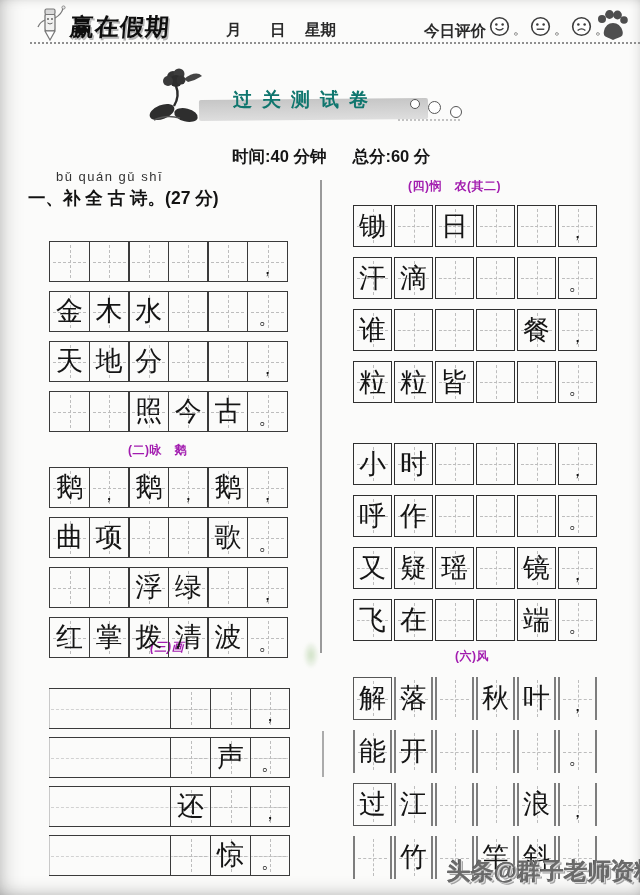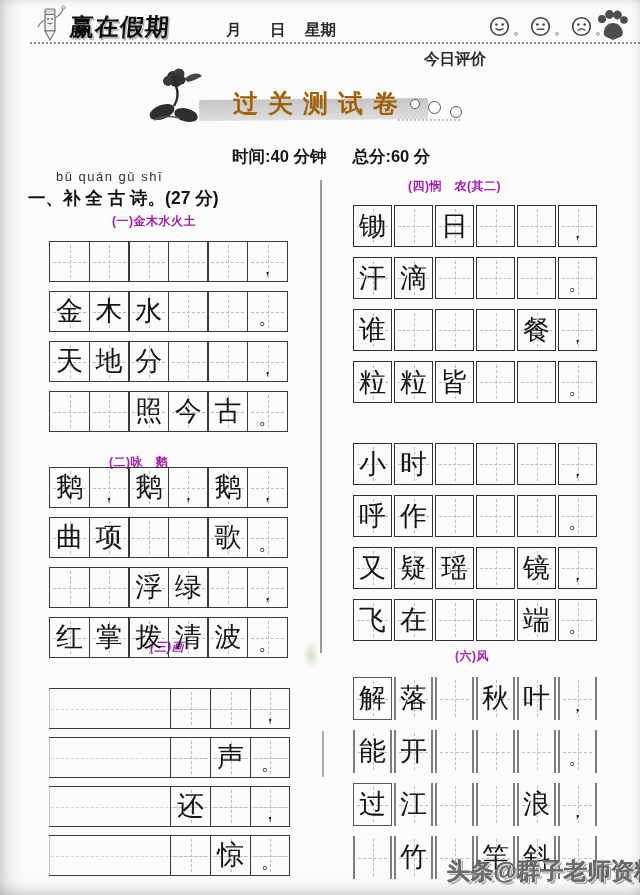--- a/index.html
+++ b/index.html
@@ -24,21 +24,21 @@
   .dotted-rule{ border-top:2px dotted #8f8f8f; height:0; }
   .faces-row{ display:flex; align-items:center; gap:3px; }
   .face-mark{ font-size:14px; color:#333; transform:translateY(3px); }
 
   
   .banner-strip{
     background:linear-gradient(180deg,#c6c6c6,#dedede);
     border-radius:2px; transform:rotate(-0.5deg);
   }
   .main-title{
-    font-size:25px; font-weight:bold; letter-spacing:10px; color:#a16207;
+    font-size:19px; font-weight:bold; letter-spacing:10px; color:#0f766e;
   }
   .bubble{ position:absolute; border:1.5px solid #555; border-radius:50%; background:#fff; }
   .tick-line{ border-top:2px dotted #c2c2c2; height:0; }
 
   .meta-row{ display:flex; gap:26px; font-size:16.5px; font-weight:bold; color:#161616; }
 
   
   .pinyin{ font-size:13px; letter-spacing:1.5px; color:#333; }
   .sec-heading{ font-size:17.5px; font-weight:bold; color:#121212; }
   .sec-title{ position:absolute; font-size:12px; font-weight:bold; color:#a21caf; letter-spacing:.5px; }
@@ -110,21 +110,21 @@
     <circle cx="29.5" cy="2.5" r="1.6" fill="#e8e8e8" stroke="#787878" stroke-width="0.8"></circle>
     <path d="M11 15 Q6 17 4 22" fill="none" stroke="#787878" stroke-width="1.3"></path>
   </svg>
 
   <div class="abs logo-text" style="left:70px; top:11px;">赢在假期</div>
 
   <span class="abs hdr-label" style="left:226px; top:20px;">月</span>
   <span class="abs hdr-label" style="left:270px; top:20px;">日</span>
   <span class="abs hdr-label" style="left:305px; top:20px;">星期</span>
 
-  <span class="abs hdr-label" style="left:424px; top:21px;margin-top:28px;">今日评价</span>
+  <span class="abs hdr-label" style="left:424px; top:21px;">今日评价</span>
 
   <div class="abs faces-row" style="left:489px; top:16px;">
     <svg width="21" height="21" viewBox="0 0 20 20">
       <circle cx="10" cy="10" r="8.4" fill="#fff" stroke="#3d3d3d" stroke-width="1.5"></circle>
       <circle cx="7" cy="8" r="1.2" fill="#3d3d3d"></circle>
         <circle cx="13" cy="8" r="1.2" fill="#3d3d3d"></circle>
       <path d="M6.3 11.6 Q10 15 13.7 11.6" fill="none" stroke="#3d3d3d" stroke-width="1.3"></path>
     </svg>
     <span class="face-mark">。</span>
     <svg width="21" height="21" viewBox="0 0 20 20">
@@ -179,22 +179,21 @@
     <span>总分:60 分</span>
   </div>
 
   <div class="abs divider" style="left:320px; top:180px; width:1.5px; height:473px;"></div>
   <div class="abs divider" style="left:322px; top:731px; width:1.5px; height:46px; background:#ababab;"></div>
   <div class="abs smudge" style="left:303px; top:641px; width:16px; height:28px;"></div>
 
   <div class="abs pinyin" style="left:56px; top:169px;">bǔ quán gǔ shī</div>
   <div class="abs sec-heading" style="left:28px; top:186px;text-align:right;">一、补 全 古 诗。(27 分)</div>
 
-  <div class="sec-title" style="left:112px; top:213px;">(一)金木水火土</div>
-  <div class="sec-title" style="left:109px; top:442px;margin-top:12px;">(二)咏　鹅</div>
+  <div class="sec-title" style="left:128px; top:442px;">(二)咏　鹅</div>
   <div class="sec-title" style="left:150px; top:639px;font-style:italic;">(三)画</div>
   <div class="sec-title" style="left:408px; top:178px;">(四)悯　农(其二)</div>
   <div class="sec-title" style="left:455px; top:648px;">(六)风</div>
 
   <div class="grid" style="left:49px; top:241px; gap:9px;">
       <div class="grow">
         <div class="cell cell--plain"></div>
         <div class="cell cell--plain"></div>
         <div class="cell cell--plain"></div>
         <div class="cell cell--plain"></div>

